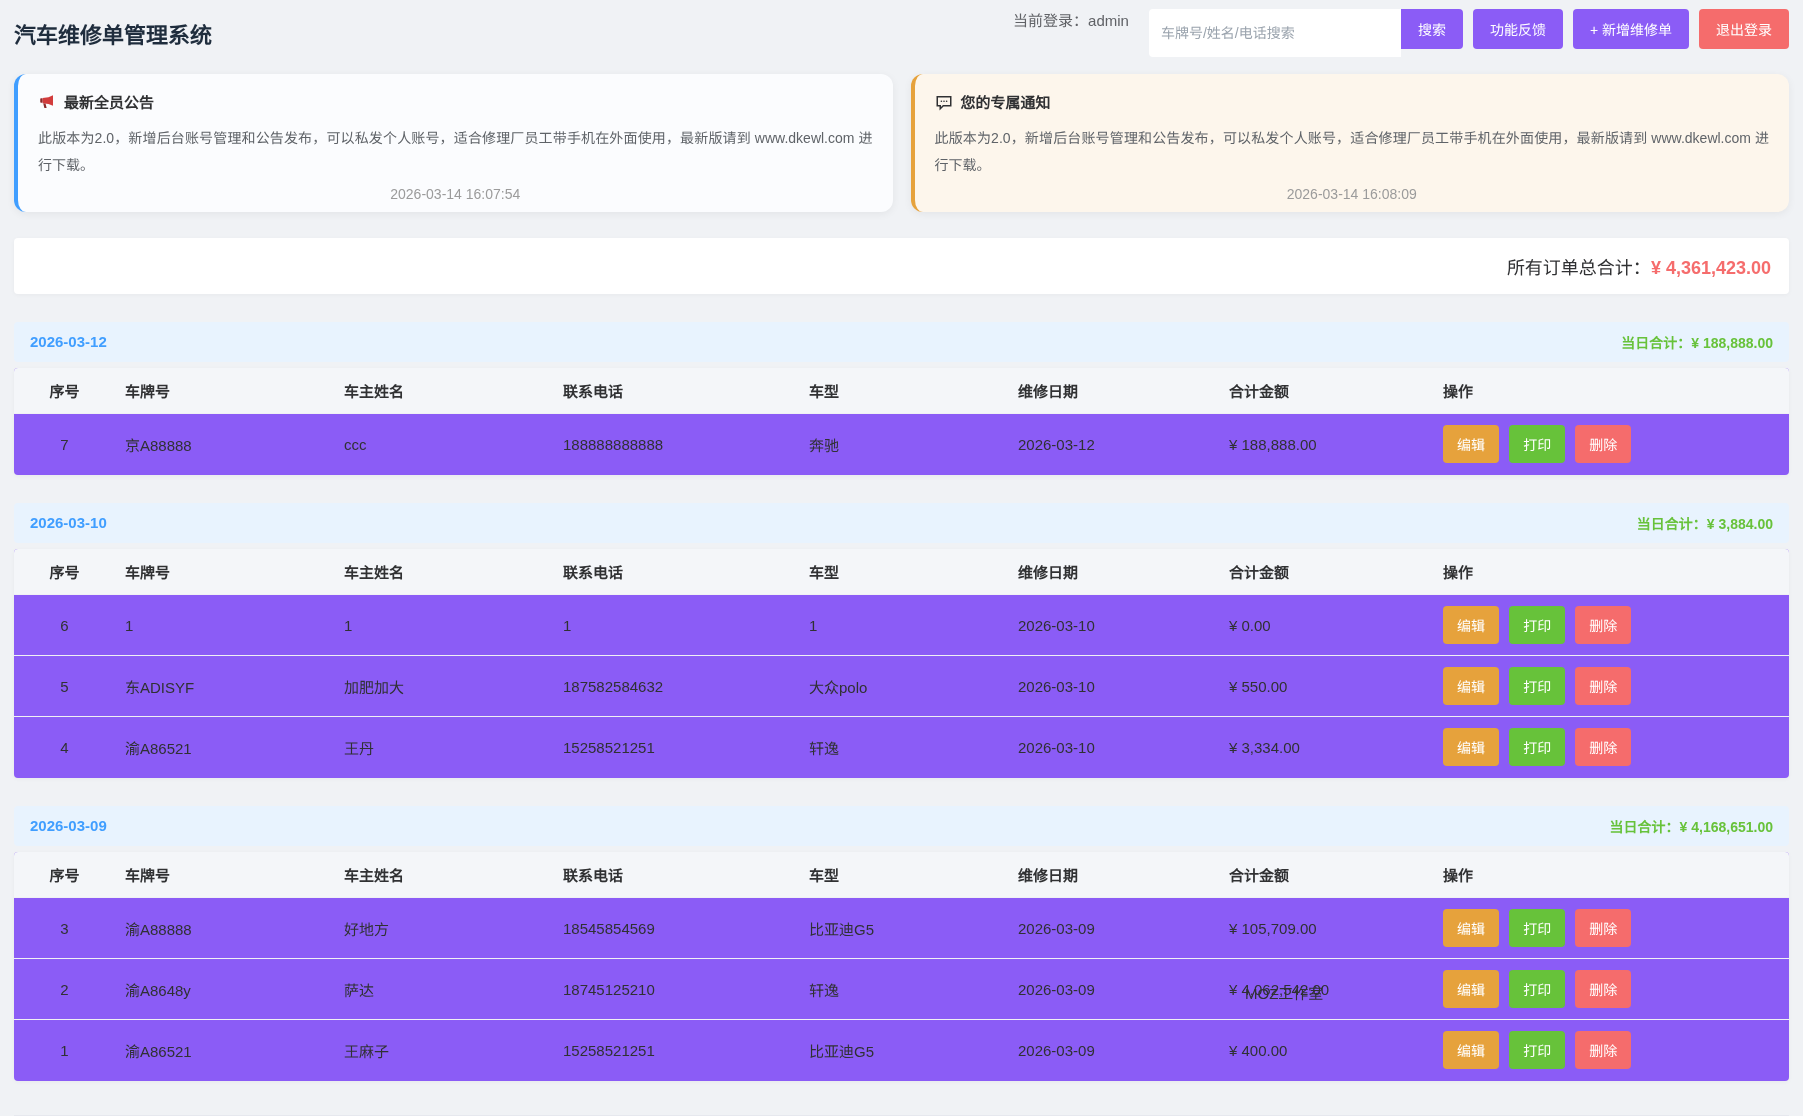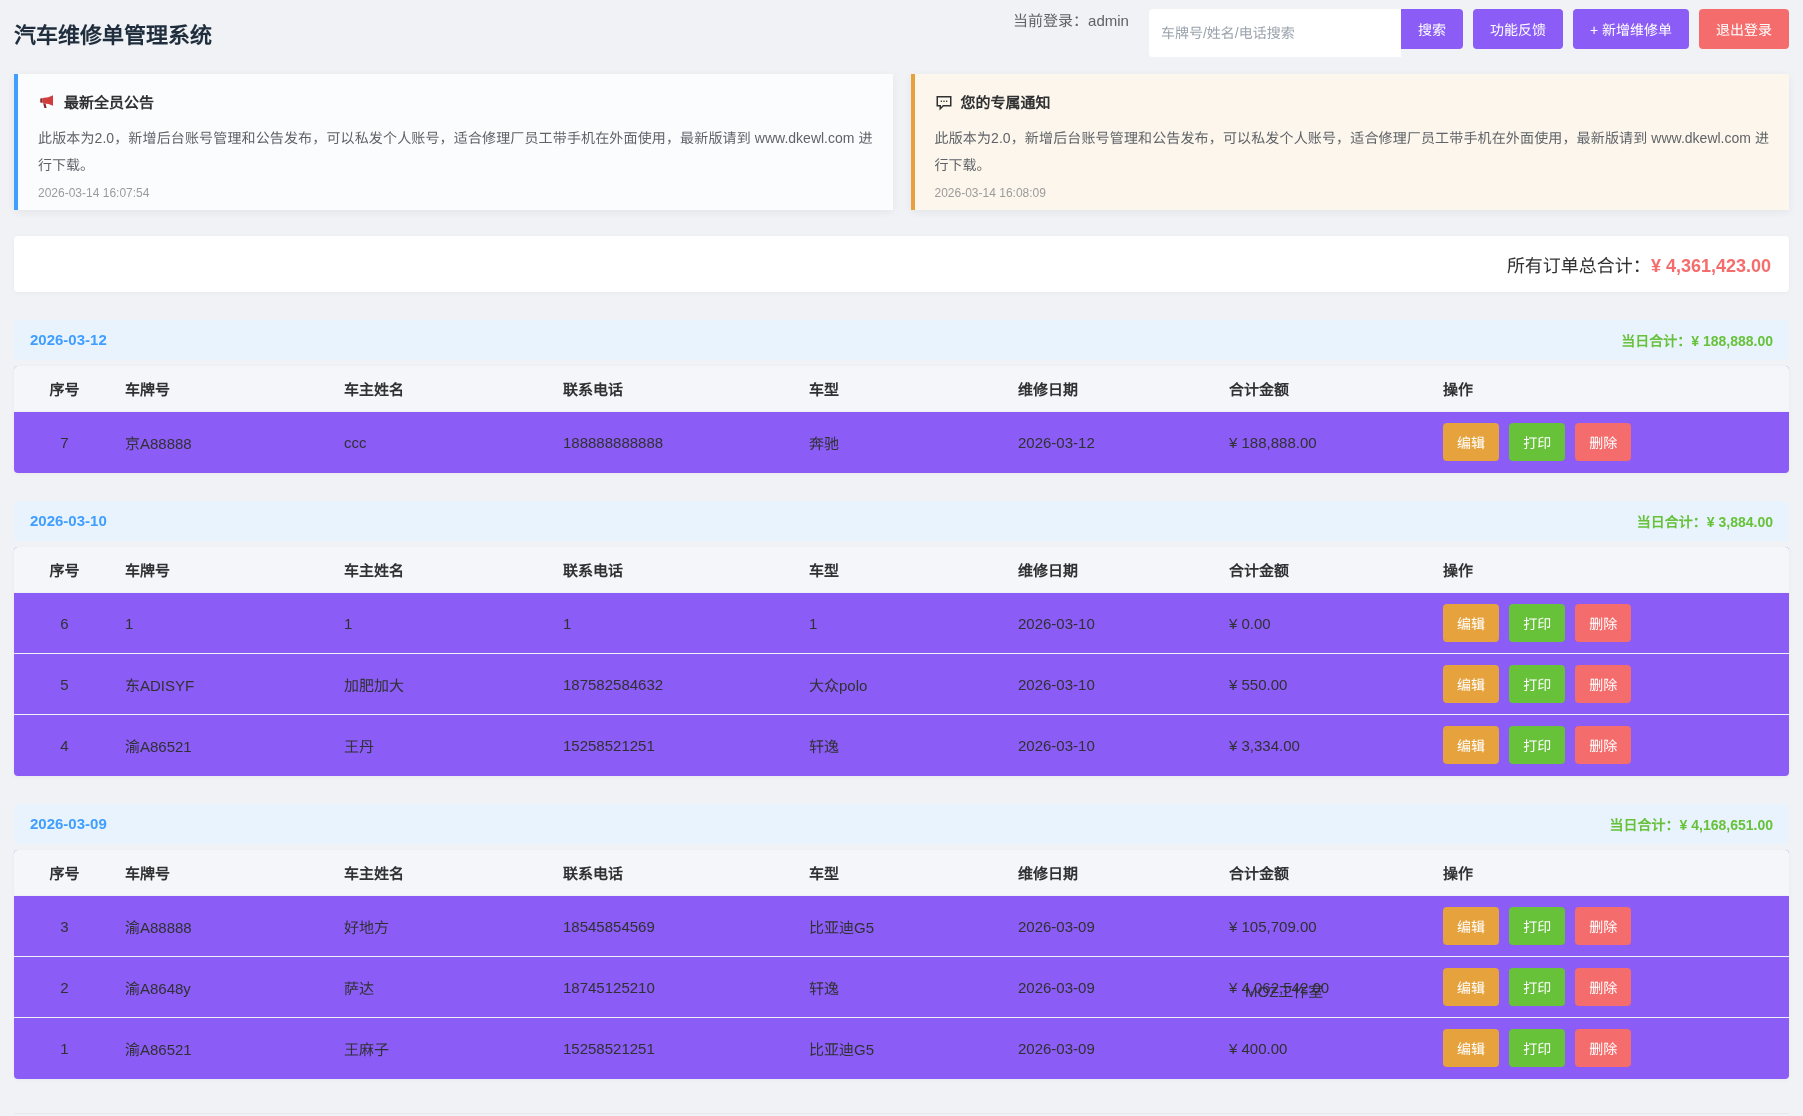--- a/index.html
+++ b/index.html
@@ -47,39 +47,39 @@
     white-space: nowrap;
   }
   .btn-search { border-radius: 0 4px 4px 0; }
   .btn-blue { background: #8b5cf6; }
   .btn-red  { background: #f56c6c; }
 
   
   .announcements { display: flex; gap: 18px; margin-top: 8px; }
   .notice-card {
     flex: 1;
-    border-radius: 0;
+    border-radius: 12px;
     padding: 17px 20px 10px 20px;
     box-shadow: 0 2px 8px rgba(0,0,0,0.06);
   }
   .notice-global { background: #fbfcfe; border-left: 4px solid #409eff; }
   .notice-personal { background: #fdf6ec; border-left: 4px solid #e6a23c; }
   .notice-title {
     display: flex; align-items: center; gap: 8px;
     font-size: 15px; font-weight: bold; color: #303133;
   }
   .notice-title .ico { display: inline-flex; }
   .notice-body {
     margin-top: 13px;
     font-size: 14px;
     color: #5f6368;
     line-height: 1.95;
     text-align: justify;
   }
-  .notice-time { text-align: left; font-size: 12px; color: #9b9b9b; margin-top: 6px; }
+  .notice-time { text-align: center; font-size: 14px; color: #9b9b9b; margin-top: 6px; }
 
   
   .summary-card {
     margin-top: 26px;
     background: #fff;
     border-radius: 4px;
     padding: 15px 18px;
     text-align: right;
     font-size: 18px;
     box-shadow: 0 1px 4px rgba(0,0,0,0.04);

